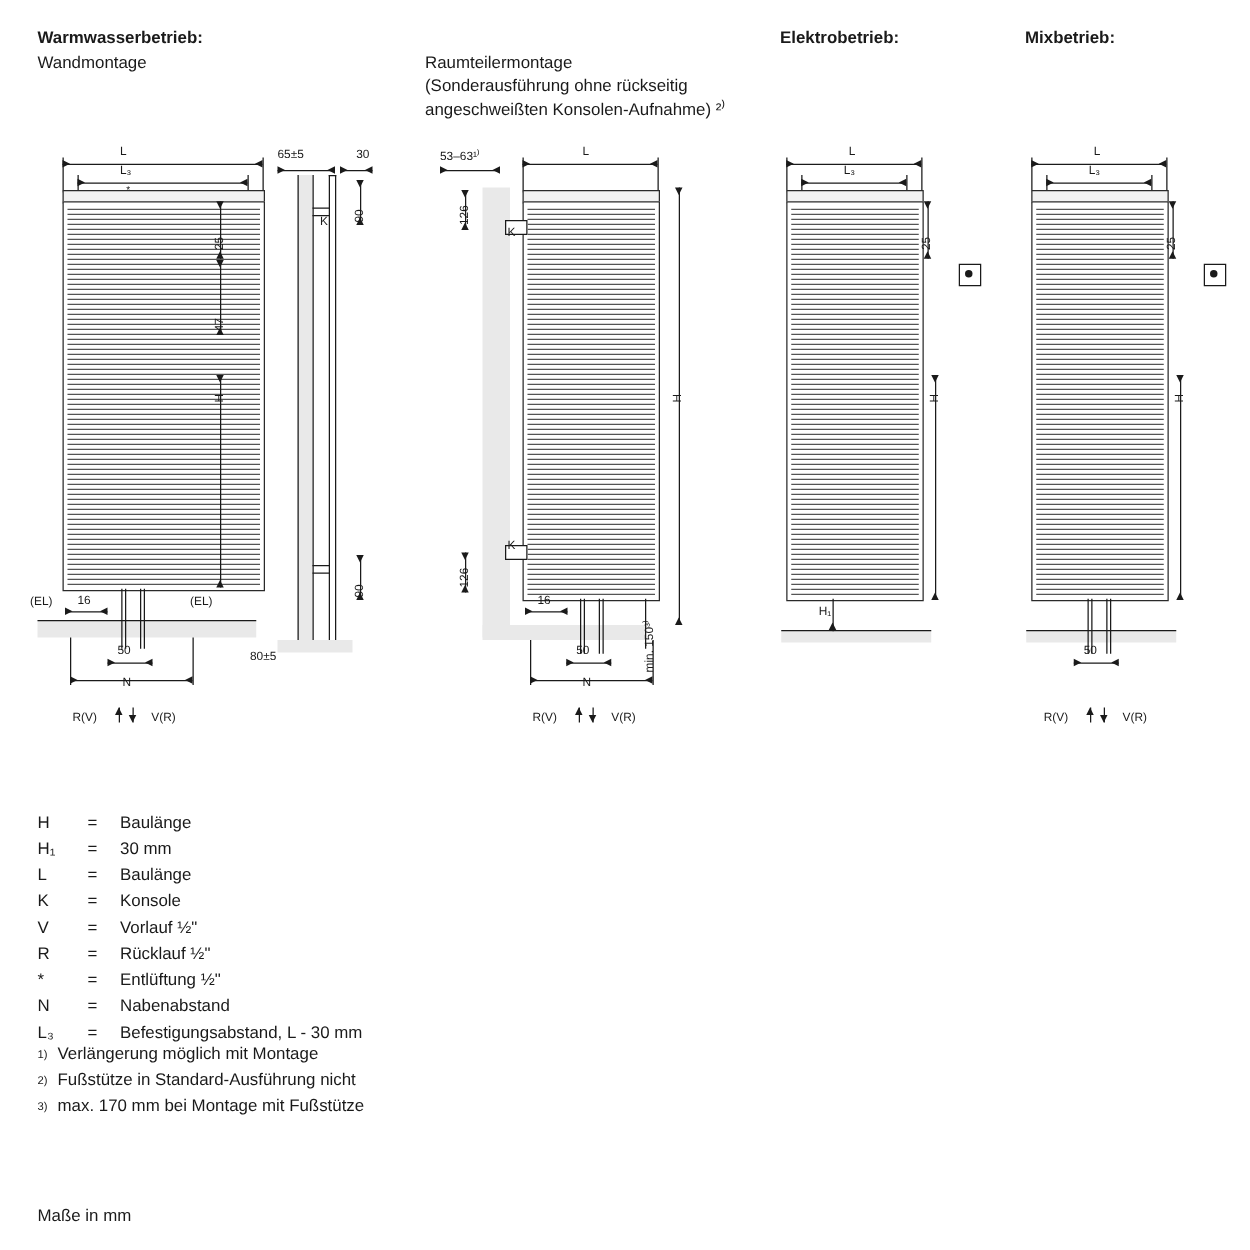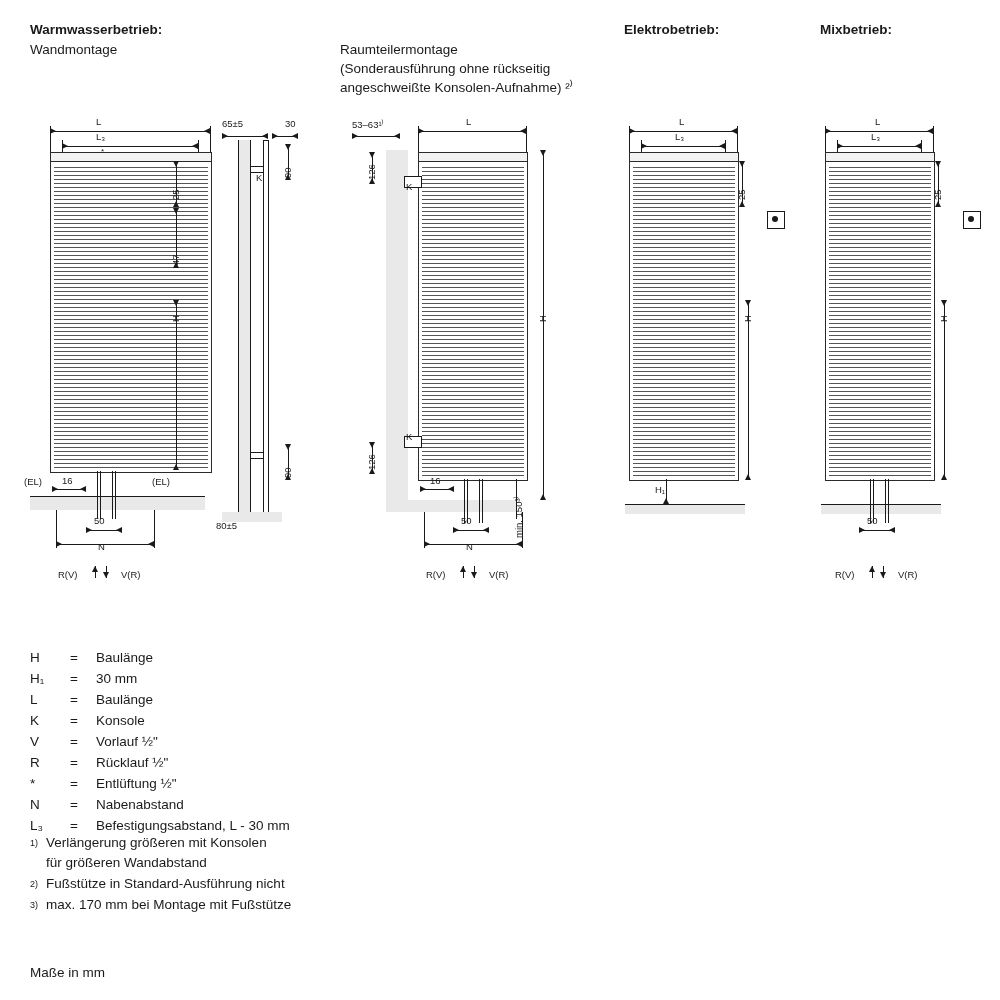--- a/index.html
+++ b/index.html
@@ -56,21 +56,21 @@
 </head>
 <body>
 
 <div class="page">
 
   <div class="hd" style="left:30px;top:22px;">Warmwasserbetrieb:</div>
   <div class="sub" style="left:30px;top:41px;">Wandmontage</div>
 
   <div class="sub" style="left:340px;top:41px;">Raumteilermontage</div>
   <div class="sub" style="left:340px;top:60px;">(Sonderausführung ohne rückseitig</div>
-  <div class="sub" style="left:340px;top:79px;">angeschweißte Konsolen-Aufnahme) ²⁾</div>
+  <div class="sub" style="left:340px;top:79px;">angeschweißten Konsolen-Aufnahme) ²⁾</div>
 
   <div class="hd" style="left:624px;top:22px;">Elektrobetrieb:</div>
   <div class="hd" style="left:820px;top:22px;">Mixbetrieb:</div>
 
   <div>
 
     <div class="ln hl" style="left:50px;top:131px;width:160px;"></div>
     <div class="ar ar-r" style="left:50px;top:128px;"></div>
     <div class="ar ar-l" style="left:204px;top:128px;"></div>
     <div class="ln vl" style="left:50px;top:126px;height:28px;"></div>
@@ -209,21 +209,21 @@
     <div class="ar ar-d" style="left:285px;top:144px;"></div>
     <div class="ar ar-u" style="left:285px;top:174px;"></div>
     <div class="vlbl" style="left:282px;top:178px;">90</div>
 
     <div class="ln vl" style="left:288px;top:444px;height:36px;"></div>
     <div class="ar ar-d" style="left:285px;top:444px;"></div>
     <div class="ar ar-u" style="left:285px;top:474px;"></div>
     <div class="vlbl" style="left:282px;top:478px;">90</div>
 
     <div class="wall" style="left:222px;top:512px;width:60px;height:10px;"></div>
-    <div class="lbl" style="left:216px;top:520px;">80±5</div>
+    <div class="lbl" style="left:200px;top:520px;">80±5</div>
     <div class="ln hl" style="left:246px;top:530px;width:0px;"></div>
   </div>
 
   <div>
     <div class="lbl" style="left:352px;top:118px;">53–63¹⁾</div>
     <div class="ln hl" style="left:352px;top:136px;width:48px;"></div>
     <div class="ar ar-r" style="left:352px;top:133px;"></div>
     <div class="ar ar-l" style="left:394px;top:133px;"></div>
 
     <div class="ln hl" style="left:418px;top:131px;width:108px;"></div>
@@ -557,22 +557,21 @@
         <td class="eq">=</td>
         <td>Befestigungsabstand, L - 30 mm</td>
       </tr>
     </tbody>
       </table>
   </div>
 
   <div class="notes">
     <div class="note">
       <span class="m">1)</span>
-      <span>Verlängerung größeren mit Konsolen</span>
-      <span class="l2">für größeren Wandabstand</span>
+      <span>Verlängerung möglich mit Montage</span>
     </div>
     <div class="note">
       <span class="m">2)</span>
       <span>Fußstütze in Standard-Ausführung nicht</span>
     </div>
     <div class="note">
       <span class="m">3)</span>
       <span>max. 170 mm bei Montage mit Fußstütze</span>
     </div>
   </div>

